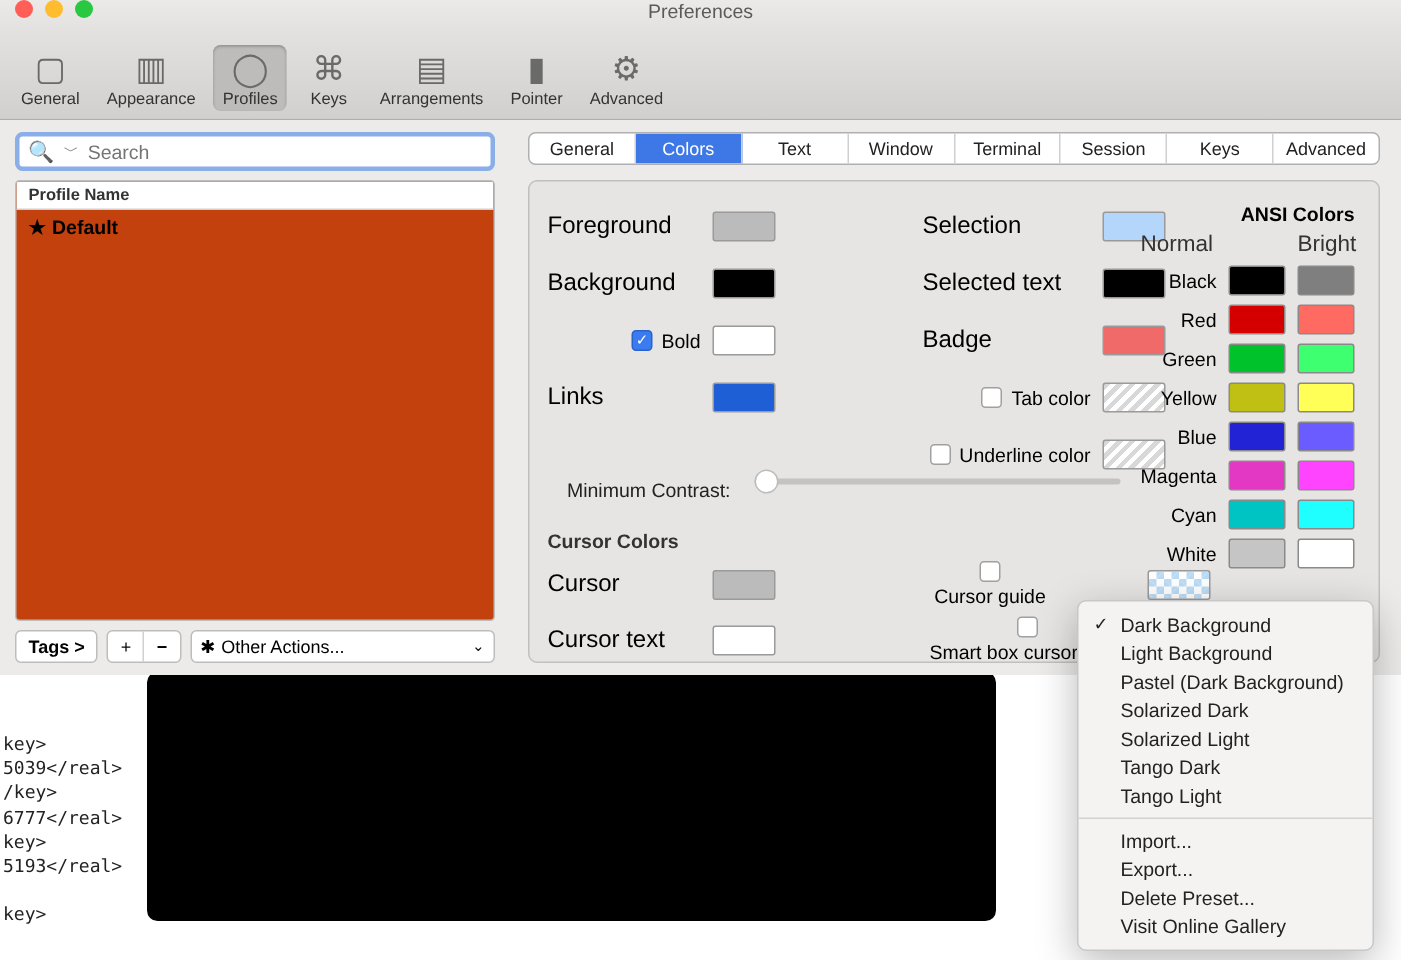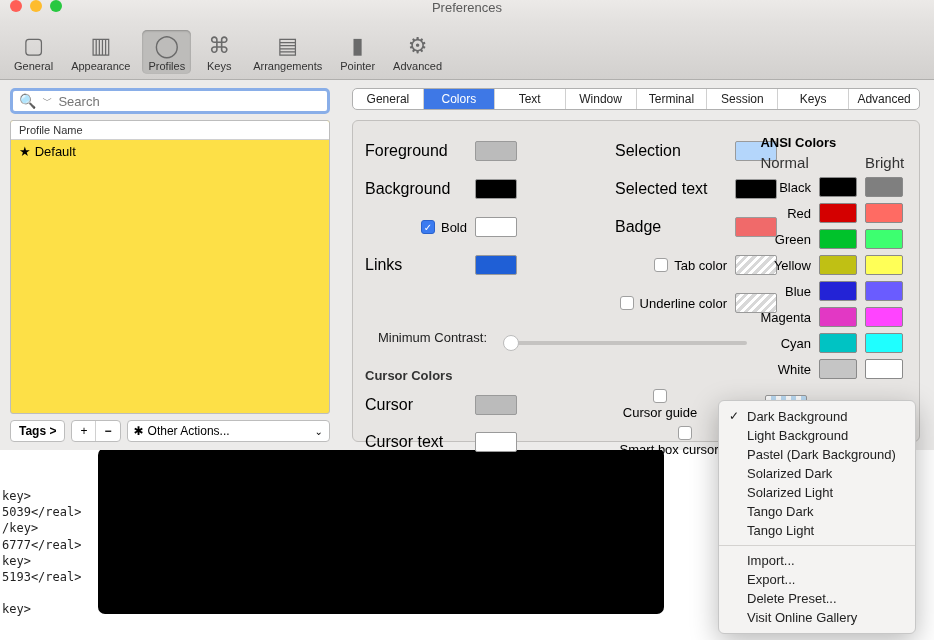--- a/index.html
+++ b/index.html
@@ -21,54 +21,54 @@
   .tbtn .ticon { width: 32px; height: 28px; display: flex; align-items: center; justify-content: center; font-size: 22px; color: #6a6a6a; }
   .tbtn .tlabel { font-size: 11px; color: #333; }
 
   
   .main { position: absolute; top: 80px; left: 0; width: 934px; height: 370px; background: #ecebea; display: flex; }
   .left { width: 340px; padding: 8px 10px; display: flex; flex-direction: column; gap: 6px; }
   .search { height: 26px; border: 3px solid #89aee8; border-radius: 5px; background: #fff; display: flex; align-items: center; padding: 0 6px; gap: 6px; }
   .search .sicon { color: #8a8a8a; font-size: 14px; }
   .search .schev { color: #7a7a7a; font-size: 10px; }
   .search input { border: none; outline: none; flex: 1; font-size: 13px; color: #222; background: transparent; }
-  .list { flex: 1; background: #fde047; border: 1px solid #bdbdbd; border-radius: 3px; overflow: hidden; }
+  .list { flex: 1; background: #c2410c; border: 1px solid #bdbdbd; border-radius: 3px; overflow: hidden; font-weight: bold; }
   .list-header { background: #fff; border-bottom: 1px solid #d0d0d0; padding: 3px 8px; font-size: 11px; color: #333; }
   .list-row { padding: 4px 8px; font-size: 13px; display: flex; align-items: center; gap: 4px; }
   .left-bottom { display: flex; gap: 6px; align-items: center; }
   .segbtn { height: 22px; border: 1px solid #bdbdbd; background: #fff; border-radius: 4px; display: flex; align-items: center; font-size: 12px; }
   .segbtn .seg { padding: 0 8px; border-right: 1px solid #d0d0d0; height: 100%; display: flex; align-items: center; }
   .segbtn .seg:last-child { border-right: none; font-weight: bold; }
   .actions-dd { flex: 1; display: flex; align-items: center; justify-content: space-between; padding: 0 6px; }
 
   .right { flex: 1; padding: 8px 14px 8px 12px; position: relative; }
   .tabbar { display: flex; border: 1px solid #b0b0b0; border-radius: 5px; overflow: hidden; background: #fff; height: 22px; }
   .tabbar .tab { flex: 1; font-size: 12px; display: flex; align-items: center; justify-content: center; border-right: 1px solid #d0d0d0; color: #222; cursor: default; }
   .tabbar .tab:last-child { border-right: none; }
   .tabbar .tab.active { background: #3e78e6; color: #fff; }
 
   .panel { position: absolute; top: 40px; left: 12px; right: 14px; bottom: 8px; background: #e7e5e3; border: 1px solid #c2c0be; border-radius: 6px; padding: 14px 12px; }
   .section-title { font-size: 13px; font-weight: 600; color: #333; }
-  .row { display: flex; align-items: flex-end; height: 26px; }
+  .row { display: flex; align-items: flex-start; height: 26px; }
   .row .lbl { font-size: 13px; color: #222; text-align: right; }
   .swatch { width: 42px; height: 20px; border: 1px solid #9a9a9a; border-radius: 2px; display: inline-block; }
   .cb { width: 14px; height: 14px; border: 1px solid #a0a0a0; border-radius: 3px; background: #fff; display: inline-flex; align-items: center; justify-content: center; }
   .cb.checked { background: #3b7bf0; border-color: #2a62cc; color: #fff; font-size: 10px; }
   .slider { flex: 1; height: 4px; background: #c5c3c1; border-radius: 2px; position: relative; margin-left: 8px; }
   .slider .knob { position: absolute; left: 0; top: -6px; width: 16px; height: 16px; background: #fff; border: 1px solid #bcbcbc; border-radius: 50%; }
 
   .basic-grid { display: grid; grid-template-columns: 110px 50px 90px 120px 50px; row-gap: 18px; align-items: center; margin-top: 6px; }
   .basic-grid .lbl { padding-right: 8px; }
   .basic-grid .cklbl { display: flex; align-items: center; justify-content: flex-end; gap: 6px; font-size: 13px; padding-right: 8px;}
 
   .cursor-grid { display: grid; grid-template-columns: 110px 50px 30px 210px 50px; row-gap: 6px; align-items: center; margin-top: 6px; }
   .cursor-grid .cklbl2 { display: flex; align-items: center; gap: 2px; font-size: 13px; flex-direction: column; }
 
   .ansi { position: absolute; right: 16px; top: 14px; }
-  .ansi .hdr { font-size: 13px; font-weight: 600; text-align: left; margin-bottom: 4px; }
+  .ansi .hdr { font-size: 13px; font-weight: 600; text-align: right; margin-bottom: 4px; }
   .ansi-sub { display: flex; justify-content: space-between; gap: 14px; font-size: 15px; color: #333; margin-bottom: 3px; }
   .ansi-row { display: flex; align-items: center; justify-content: flex-end; gap: 8px; height: 26px; }
   .ansi-row .albl { font-size: 13px; }
   .aswatch { width: 38px; height: 20px; border: 1px solid #8a8a8a; border-radius: 2px; }
 
   .preset-btn { position: absolute; right: 30px; bottom: 56px; width: 160px; height: 22px; background: #fff; border: 1px solid #bcbcbc; border-radius: 4px; display: flex; align-items: center; justify-content: space-between; padding: 0 2px 0 8px; font-size: 13px; }
   .preset-btn .chev { background: #3b7bf0; color: #fff; width: 18px; height: 18px; border-radius: 3px; display: flex; align-items: center; justify-content: center; font-size: 10px; }
 
   .dropdown { position: absolute; right: 18px; bottom: 6px; width: 198px; background: #f4f3f2; border: 1px solid #c7c7c7; border-radius: 6px; box-shadow: 0 8px 28px rgba(0,0,0,.28); padding: 6px 0; z-index: 100; }
   .dropdown .ditem { padding: 2px 16px 2px 28px; font-size: 13px; color: #222; position: relative; }
@@ -223,21 +223,21 @@
         <span class="swatch hatched"></span>
       </div>
 
       <div class="row" style="margin-top:6px;padding-right:160px">
         <span class="lbl" style="width:130px;padding-right:8px">Minimum Contrast:</span>
         <div class="slider">
             <div class="knob"></div>
           </div>
       </div>
 
-      <div class="section-title" style="margin-top:23px">Cursor Colors</div>
+      <div class="section-title" style="margin-top:8px">Cursor Colors</div>
       <div class="cursor-grid">
         <span class="lbl">Cursor</span>
         <span class="swatch" style="background:#bbbbbb"></span>
         <span></span>
         <span class="cklbl2">
             <span class="cb"></span>
             <span>Cursor guide</span>
           </span>
         <span class="swatch checker"></span>
 

